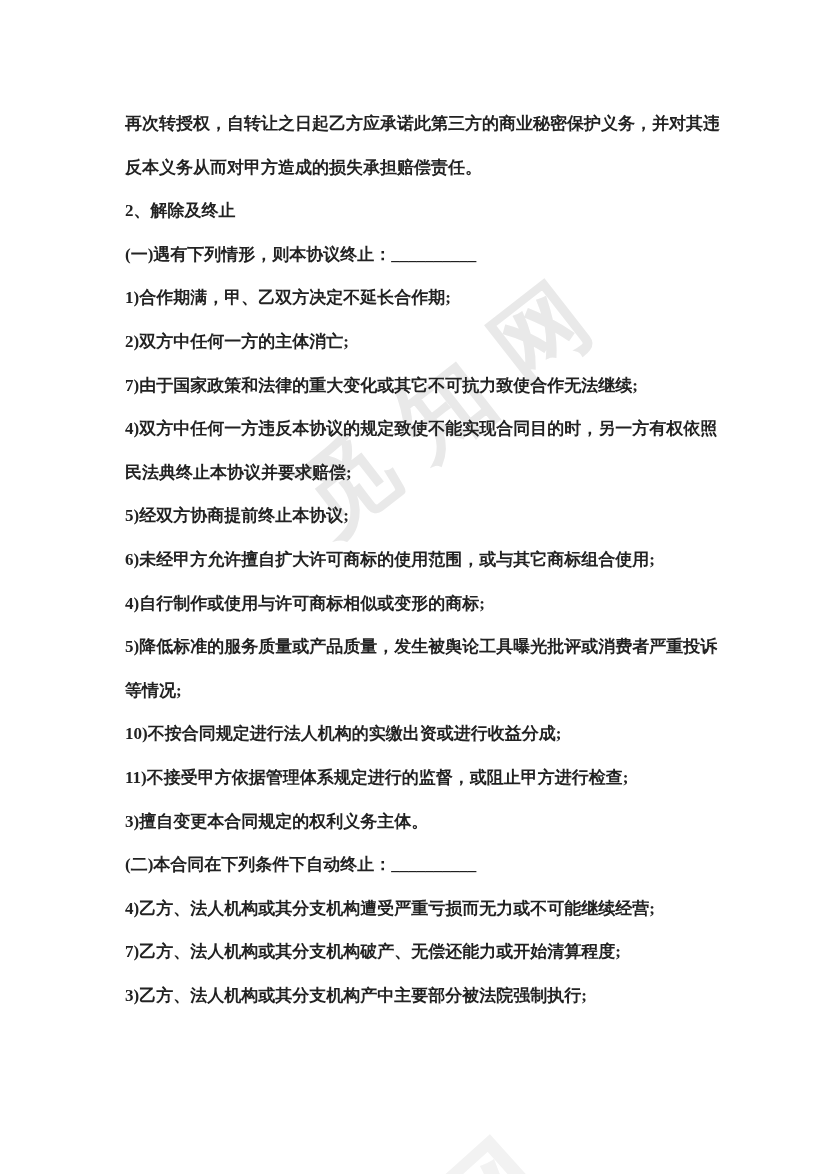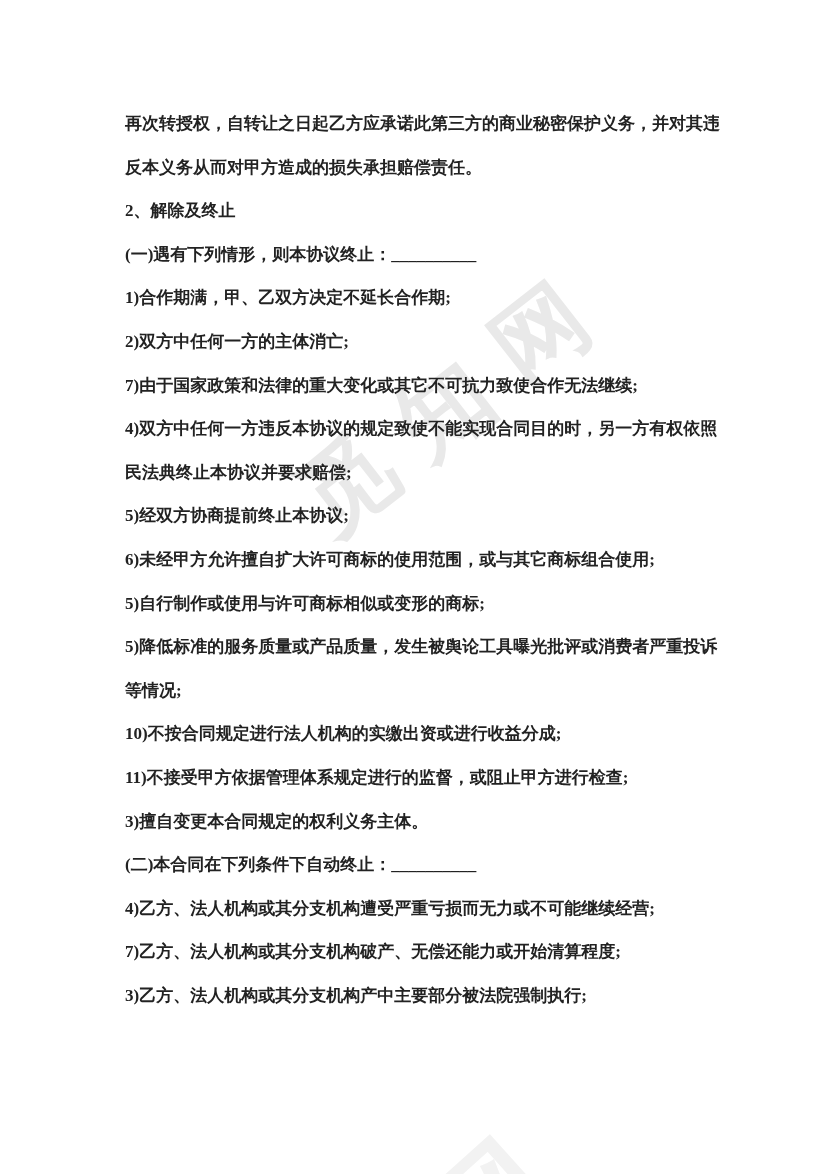--- a/index.html
+++ b/index.html
@@ -59,21 +59,21 @@
       <div class="doc-line">反本义务从而对甲方造成的损失承担赔偿责任。</div>
       <div class="doc-line">2、解除及终止</div>
       <div class="doc-line">(一)遇有下列情形，则本协议终止：__________</div>
       <div class="doc-line">1)合作期满，甲、乙双方决定不延长合作期;</div>
       <div class="doc-line">2)双方中任何一方的主体消亡;</div>
       <div class="doc-line">7)由于国家政策和法律的重大变化或其它不可抗力致使合作无法继续;</div>
       <div class="doc-line">4)双方中任何一方违反本协议的规定致使不能实现合同目的时，另一方有权依照</div>
       <div class="doc-line">民法典终止本协议并要求赔偿;</div>
       <div class="doc-line">5)经双方协商提前终止本协议;</div>
       <div class="doc-line">6)未经甲方允许擅自扩大许可商标的使用范围，或与其它商标组合使用;</div>
-      <div class="doc-line">5)自行制作或使用与许可商标相似或变形的商标;</div>
+      <div class="doc-line">4)自行制作或使用与许可商标相似或变形的商标;</div>
       <div class="doc-line">5)降低标准的服务质量或产品质量，发生被舆论工具曝光批评或消费者严重投诉</div>
       <div class="doc-line">等情况;</div>
       <div class="doc-line">10)不按合同规定进行法人机构的实缴出资或进行收益分成;</div>
       <div class="doc-line">11)不接受甲方依据管理体系规定进行的监督，或阻止甲方进行检查;</div>
       <div class="doc-line">3)擅自变更本合同规定的权利义务主体。</div>
       <div class="doc-line">(二)本合同在下列条件下自动终止：__________</div>
       <div class="doc-line">4)乙方、法人机构或其分支机构遭受严重亏损而无力或不可能继续经营;</div>
       <div class="doc-line">7)乙方、法人机构或其分支机构破产、无偿还能力或开始清算程度;</div>
       <div class="doc-line">3)乙方、法人机构或其分支机构产中主要部分被法院强制执行;</div>
     </div>

